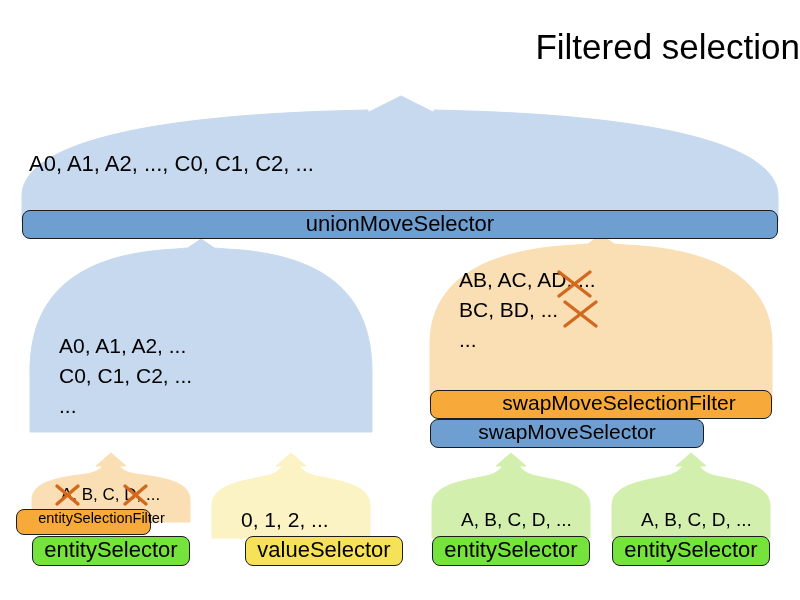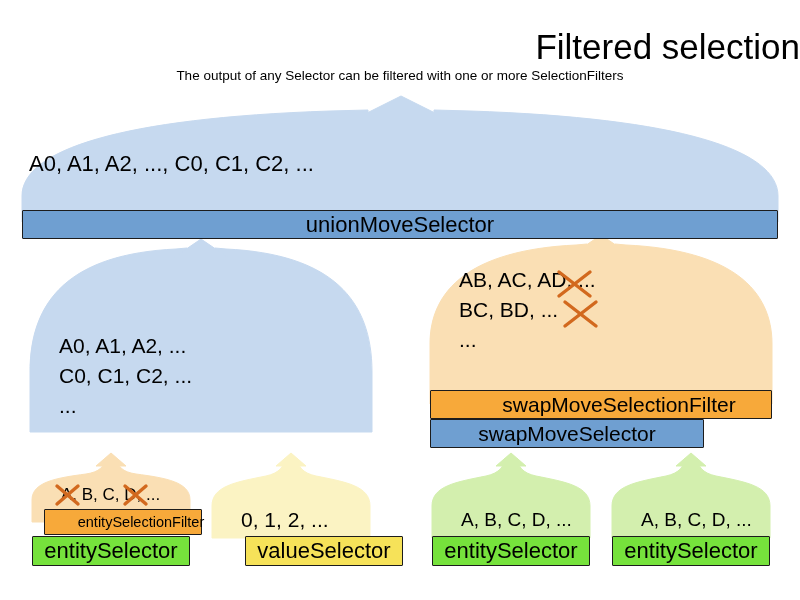--- a/index.html
+++ b/index.html
@@ -16,22 +16,22 @@
     font-size:35px;line-height:42px;letter-spacing:0px;
   }
   .sub{
     position:absolute;left:0;top:68px;width:800px;text-align:center;
     font-size:13.5px;line-height:16px;
   }
 
   
   .bar{
     position:absolute;box-sizing:border-box;
-    border:1.4px solid #1c1c1c;border-radius:1px;
-    display:flex;align-items:center;justify-content:center;
+    border:1.4px solid #1c1c1c;border-radius:8px;
+    display:flex;justify-content:center;
     text-align:center;white-space:nowrap;
   }
   .bar.blue{background:#6f9fd1;}
   .bar.orange{background:#f7a93a;padding-left:36px;}
   .bar.green{background:#76e23c;}
   .bar.yellow{background:#f6e259;margin-left:33px;}
 
   
   .blk{
     position:absolute;text-align:left;white-space:nowrap;
@@ -145,21 +145,20 @@
          L 691 453
          L 706 466
          L 697 466
          L 697 458
          C 698 466 702 473 716 476
          C 746 482 770 486 770 506
          L 770 538 Z" fill="#d3efae" stroke="#d3efae" stroke-width="1"></path>
   </svg>
 
   <div class="ttl">Filtered selection</div>
-  <div class="sub">The output of any Selector can be filtered with one or more SelectionFilters</div>
 
   <div class="blk f22" style="left:0;top:148px;width:800px;">
     <span class="ln">A0, A1, A2, ..., C0, C1, C2, ...</span>
   </div>
 
   <div class="bar blue" style="left:22px;top:210px;width:756px;height:29px;font-size:22px;">
     <span>unionMoveSelector</span>
   </div>
 
   <div class="blk f21" style="left:30px;top:331px;width:342px;">
@@ -178,21 +177,21 @@
   <div class="bar orange" style="left:430px;top:390px;width:342px;height:29px;font-size:21px;">
     <span>swapMoveSelectionFilter</span>
   </div>
   <div class="bar blue" style="left:430px;top:419px;width:274px;height:29px;font-size:21px;">
     <span>swapMoveSelector</span>
   </div>
 
   <div class="blk f17" style="left:32px;top:483px;width:158px;">
     <span class="ln">A, B, C, D, ...</span>
   </div>
-  <div class="bar orange" style="left:44px;top:509px;width:158px;height:26px;font-size:14.5px;">
+  <div class="bar orange" style="left:16px;top:509px;width:135px;height:26px;font-size:14.5px;">
     <span>entitySelectionFilter</span>
   </div>
   <div class="bar green" style="left:32px;top:536px;width:158px;height:30px;font-size:22px;">
     <span>entitySelector</span>
   </div>
 
   <div class="blk f21" style="left:212px;top:505px;width:158px;">
     <span class="ln">0, 1, 2, ...</span>
   </div>
   <div class="bar yellow" style="left:212px;top:536px;width:158px;height:30px;font-size:22px;">

